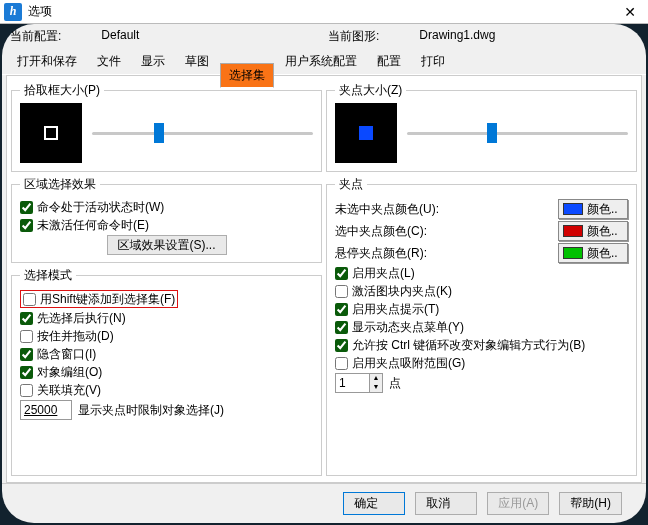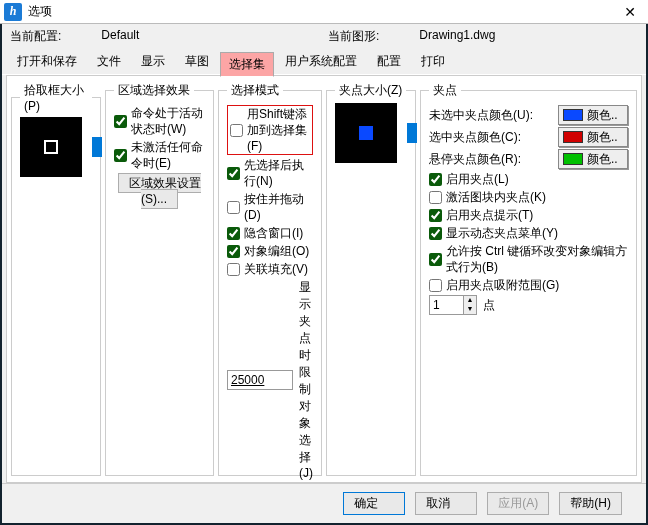--- a/index.html
+++ b/index.html
@@ -34,20 +34,21 @@
   .titlebar .title { flex: 0 0 auto; margin-left: 2px; }
   .titlebar .spacer { flex: 1; }
   .titlebar .close { width: 36px; text-align: center; font-size: 14px; cursor: pointer; }
   .dialog {
     background: #f0f0f0;
     width: 644px;
     height: 499px;
     margin: 0 2px;
     display: flex;
     flex-direction: column;
+    border-radius: 32px;
   }
   .inforow {
     display: flex;
     padding: 4px 8px 2px 8px;
     gap: 8px;
   }
   .inforow .val { margin-left: 40px; }
   .inforow .group { flex: 1; display: flex; }
   .tabs {
     display: flex;
@@ -56,37 +57,37 @@
     gap: 2px;
     border-bottom: 1px solid #fff;
   }
   .tab {
     padding: 3px 8px;
     background: #f0f0f0;
     border: 1px solid transparent;
     cursor: pointer;
   }
   .tab.active {
-    background: #fca5a5;
+    background: #f97316;
     border: 1px solid #aaa;
     border-bottom: 1px solid #fff;
     position: relative;
-    top: 3px;
+    top: 14px;
   }
   .content {
     flex: 1;
     background: #fff;
     border: 1px solid #ccc;
     margin: 0 4px;
     display: flex;
     padding: 6px 4px;
     gap: 4px;
     overflow: hidden;
   }
-  .col { flex: 1; display: flex; flex-direction: row; gap: 4px; }
+  .col { flex: 1; display: flex; flex-direction: column; gap: 4px; }
   fieldset.grp {
     border: 1px solid #ccc;
     margin: 0;
     padding: 4px 8px 8px 8px;
   }
   fieldset.grp > legend {
     padding: 0 4px;
   }
   .preview-row { display: flex; align-items: center; gap: 10px; }
   .preview-box {
@@ -156,21 +157,21 @@
     background: #eee;
     padding: 1px 4px;
     gap: 4px;
     cursor: pointer;
     min-width: 70px;
     height: 20px;
     box-shadow: 1px 1px 0 #999;
   }
   .swatch { width: 20px; height: 12px; border: 1px solid #333; }
   .numbox {
-    width: 66px;
+    width: 52px;
     height: 20px;
     border: 1px solid #999;
     padding: 1px 3px;
     font-family: inherit;
     font-size: 12px;
     text-decoration: underline;
   }
   .spin {
     display: inline-flex;
     align-items: stretch;

